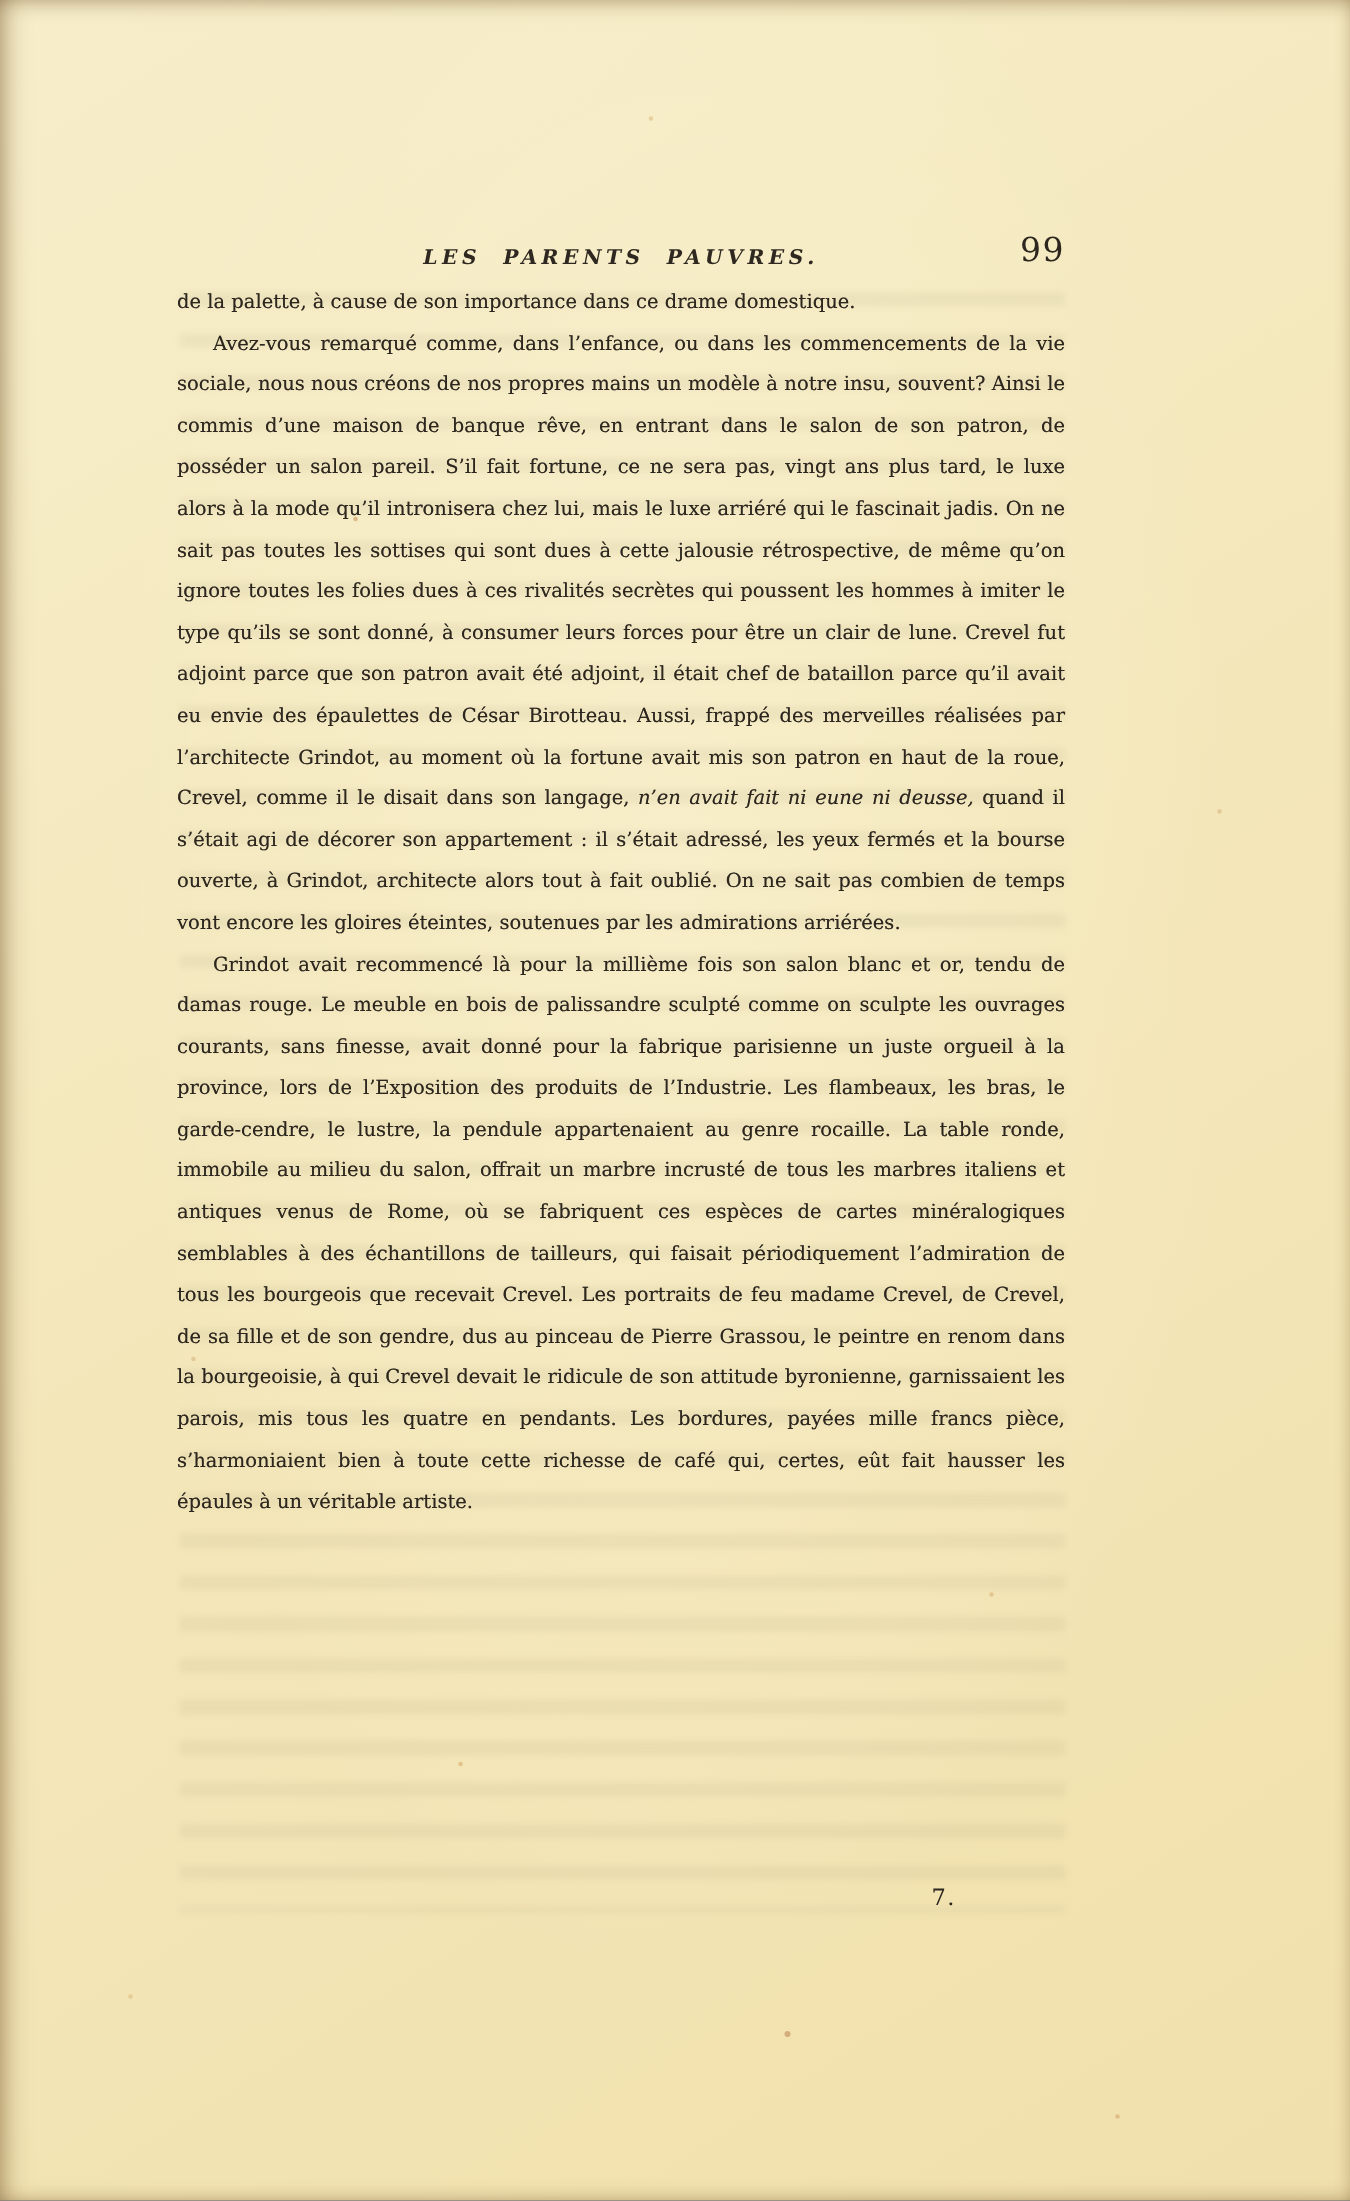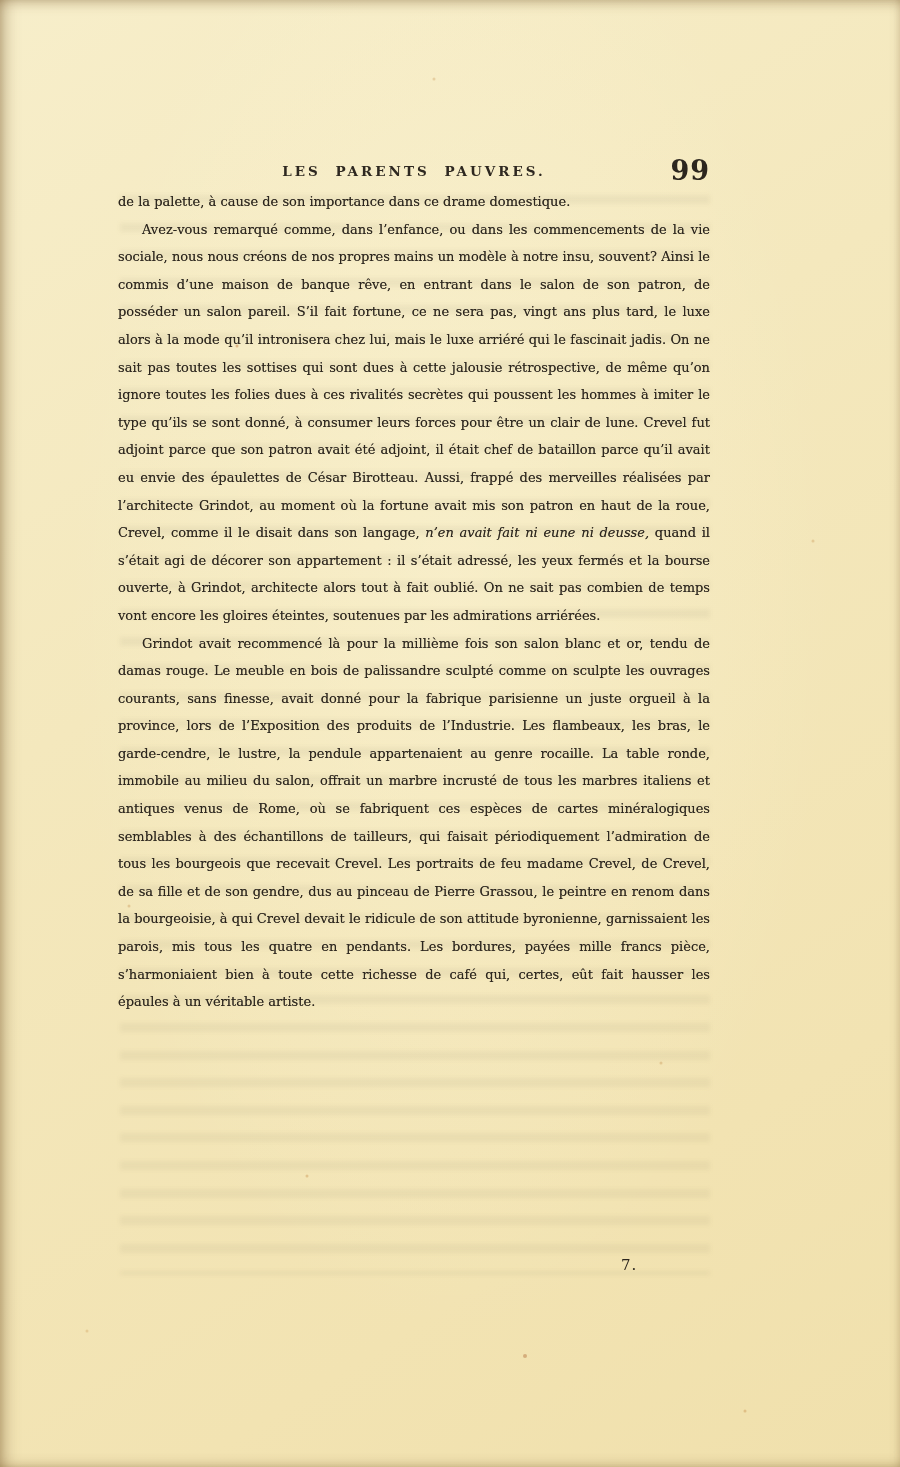--- a/index.html
+++ b/index.html
@@ -63,29 +63,29 @@
     top: 161px;
     width: 592px;
     text-align: center;
   }
   .head-title {
     font-size: 13.5px;
     font-weight: bold;
     letter-spacing: 3px;
     word-spacing: 7px;
     color: #2e2820;
+    font-style: italic;
   }
   .page-num {
     position: absolute;
     right: 0;
     top: -6px;
-    font-size: 27px;
+    font-size: 22px;
     letter-spacing: 1px;
     color: #2c261e;
-    font-weight: bold;
   }
   .text-block {
     position: absolute;
     left: 118px;
     top: 188px;
     width: 592px;
     font-size: 13px;
     line-height: 27.6px;
     text-align: justify;
     text-shadow: 0 0 0.35px rgba(44,38,30,0.55);

